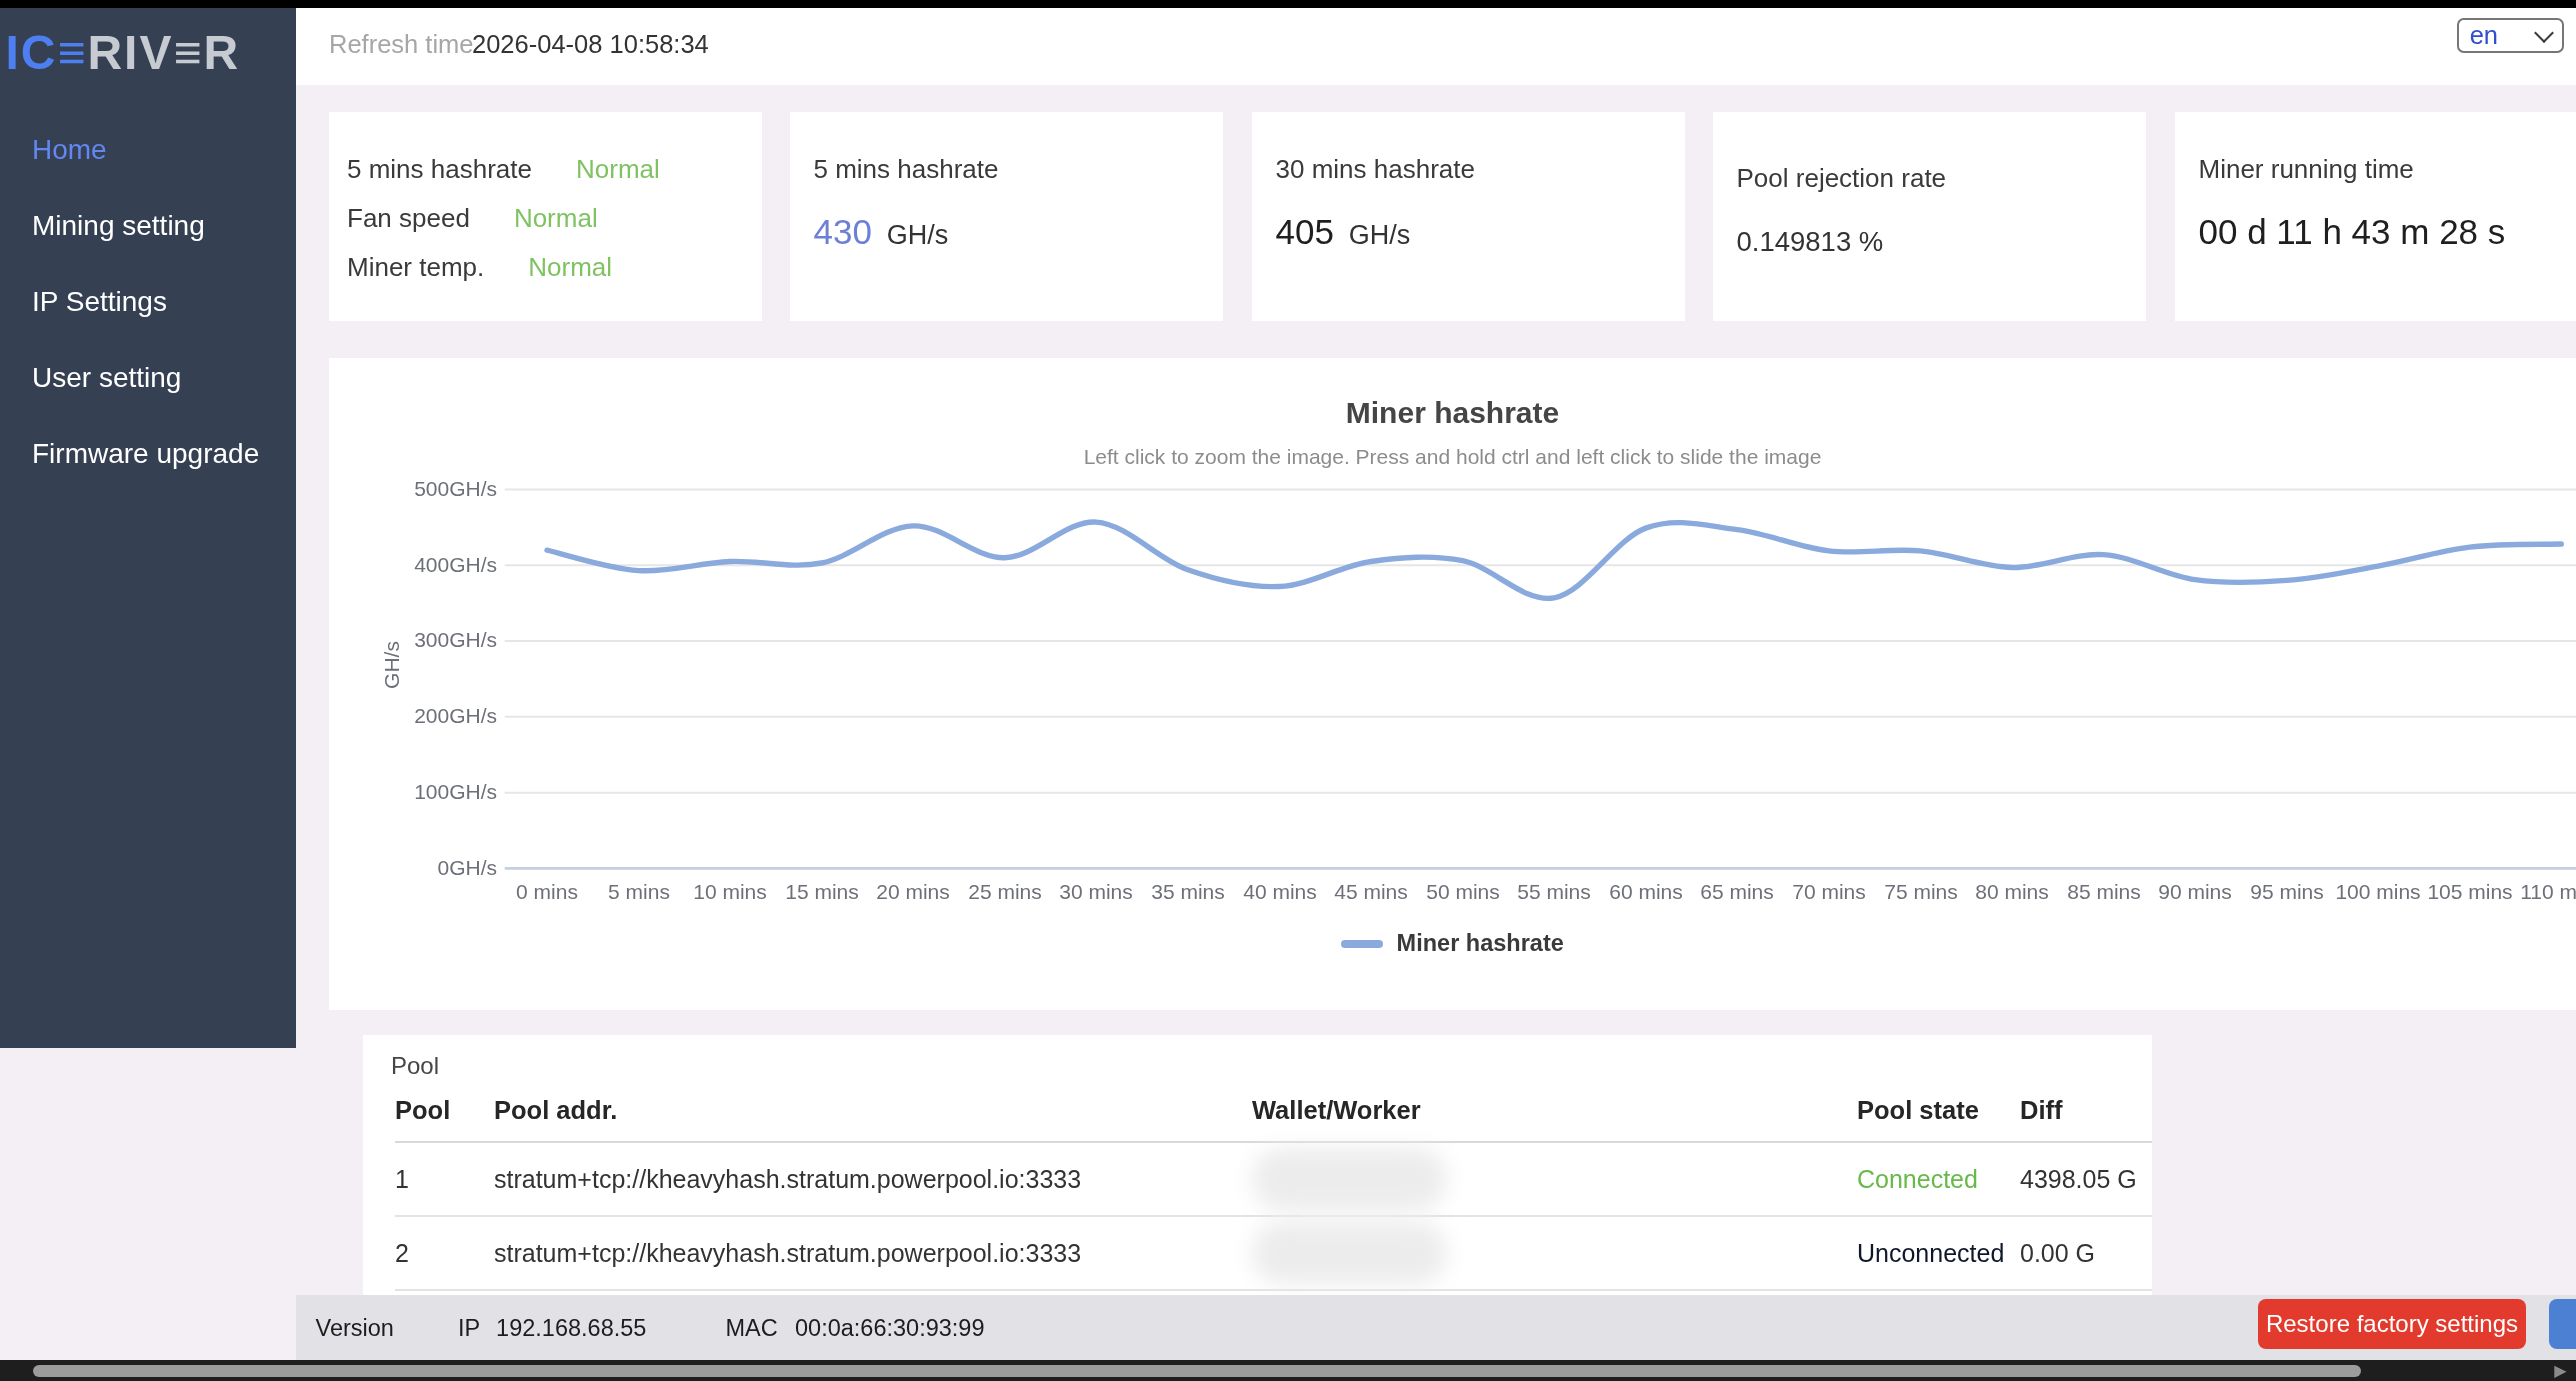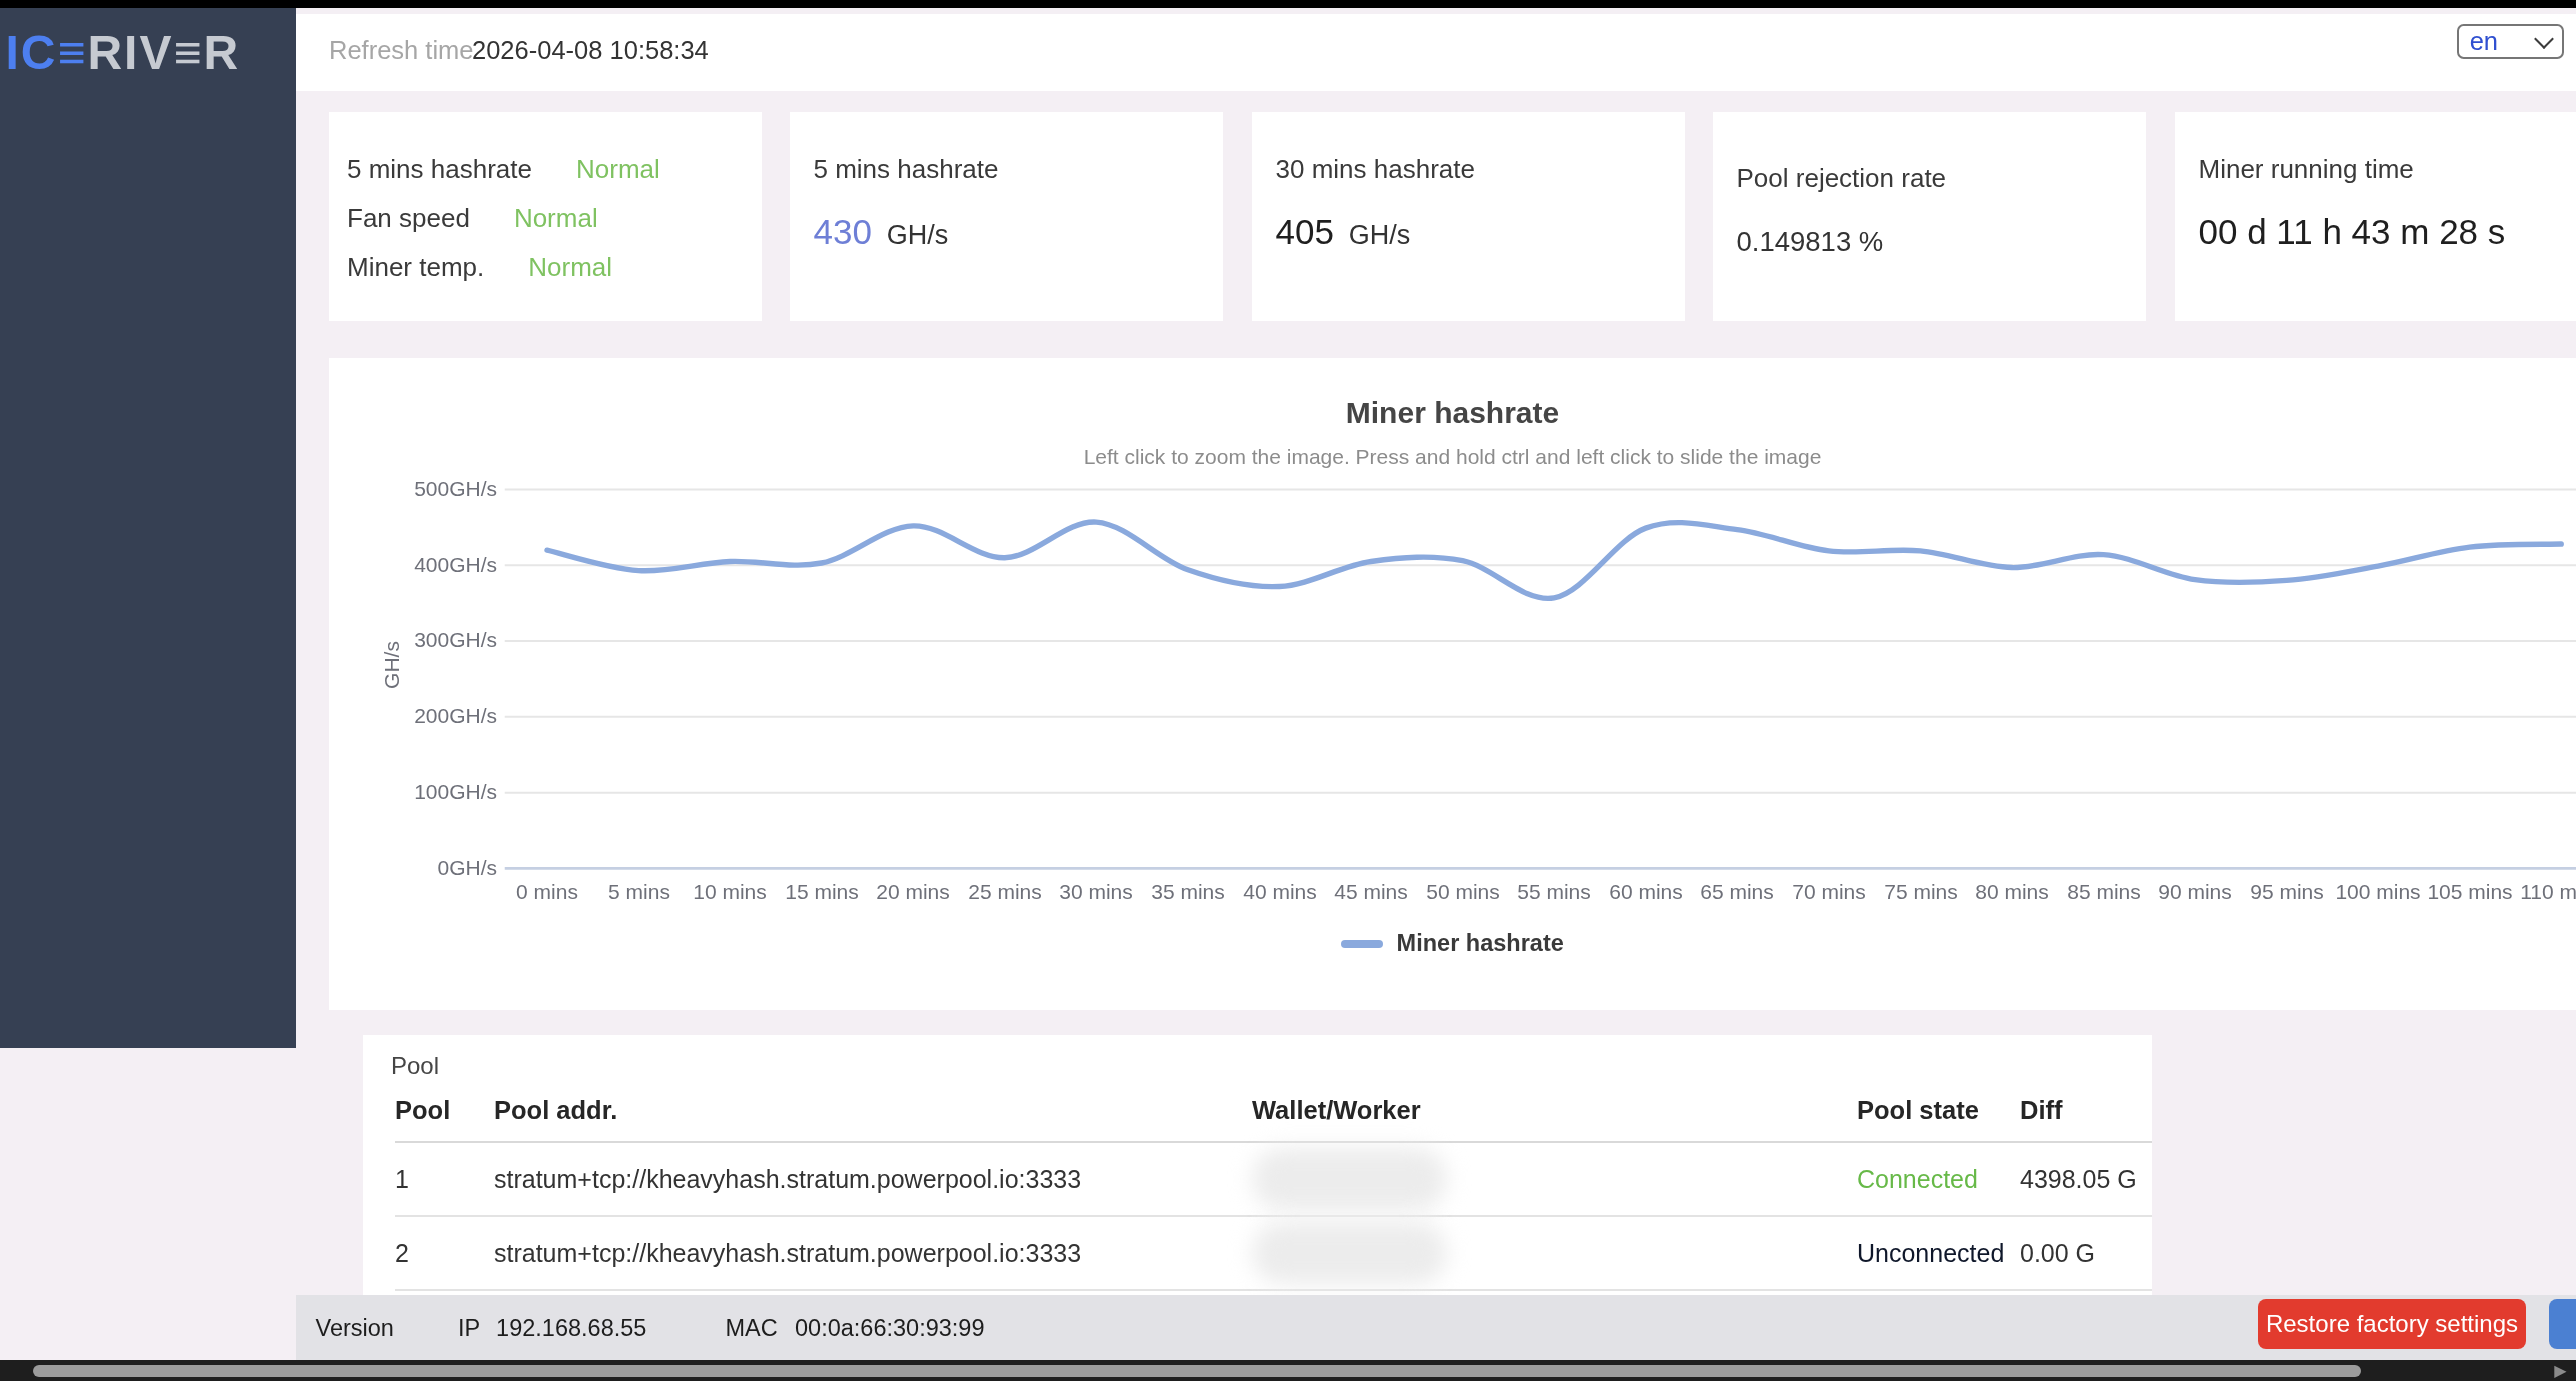--- a/index.html
+++ b/index.html
@@ -14,21 +14,21 @@
   .logo{position:absolute;left:5.4px;top:17.4px;font-size:48px;font-weight:800;letter-spacing:2px;
         white-space:nowrap;font-style:normal;}
   .logo .logo-blue{color:#4d7ff0;}
   .logo .logo-silver{color:#c6cad1;}
   .menu{position:absolute;left:32px;top:125px;}
   .menu-item{font-size:28px;color:#ffffff;height:34px;line-height:34px;margin-bottom:42px;
              cursor:pointer;white-space:nowrap;}
   .menu-item.active{color:#6287f0;}
 
   
-  .topbar{position:absolute;left:296px;top:8px;width:2280px;height:77px;background:#ffffff;margin-top:6px;}
+  .topbar{position:absolute;left:296px;top:8px;width:2280px;height:77px;background:#ffffff;}
   .refresh-label{position:absolute;left:33px;top:21.5px;font-size:25.5px;color:#a6a6a6;}
   .refresh-value{position:absolute;left:176px;top:21.5px;font-size:25.5px;color:#333333;}
   .lang-select{position:absolute;left:2161px;top:10px;width:107px;height:35px;
                border:2px solid #767676;border-radius:6.7px;display:flex;align-items:center;
                padding:0 10.7px;box-sizing:border-box;background:#fff;cursor:pointer;}
   .lang-select .lang-text{font-size:25.5px;color:#2f4fd0;}
   .chev{width:12px;height:12px;border-right:2.7px solid #3c3c3c;border-bottom:2.7px solid #3c3c3c;
         transform:rotate(45deg);margin-left:auto;margin-top:-5.4px;}
 
   
@@ -103,20 +103,27 @@
 </style>
 </head>
 <body>
 
 <div class="screen">
 
   <div class="top-strip"></div>
 
   <aside class="sidebar">
     <div class="logo"><span class="logo-blue">IC≡</span><span class="logo-silver">RIV≡R</span></div>
+    <nav class="menu" id="menu">
+        <div class="menu-item active">Home</div>
+        <div class="menu-item">Mining setting</div>
+        <div class="menu-item">IP Settings</div>
+        <div class="menu-item">User setting</div>
+        <div class="menu-item">Firmware upgrade</div>
+      </nav>
   </aside>
 
   <header class="topbar">
     <span class="refresh-label">Refresh time</span>
     <span class="refresh-value">2026-04-08 10:58:34</span>
     <div class="lang-select">
       <span class="lang-text">en</span>
       <span class="chev"></span>
     </div>
   </header>

